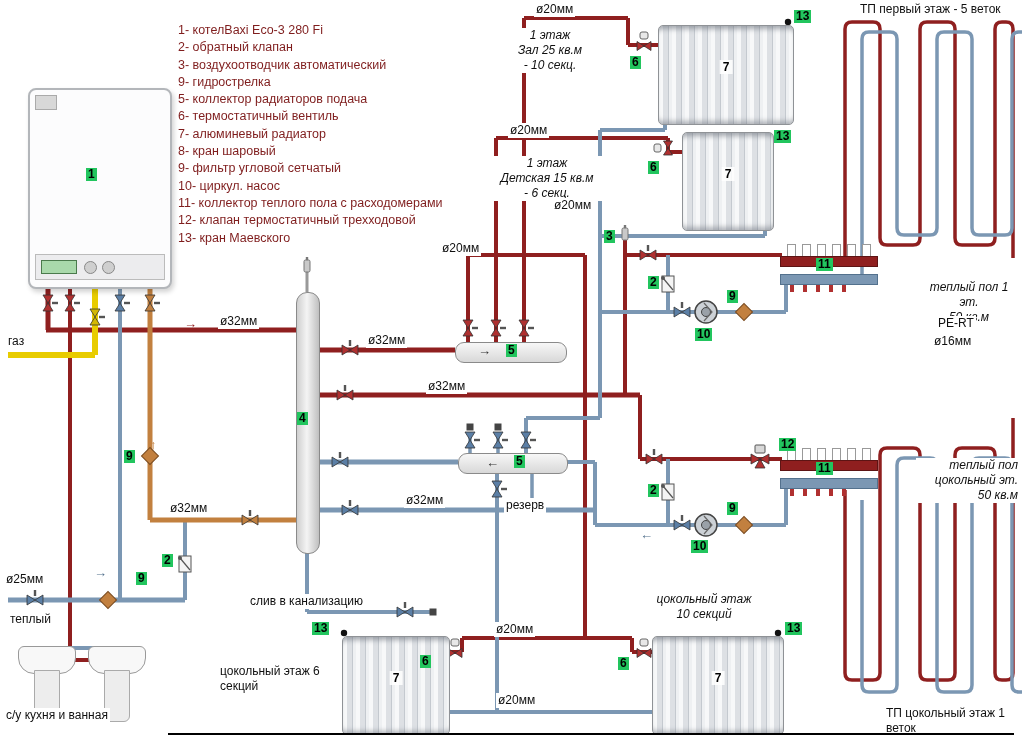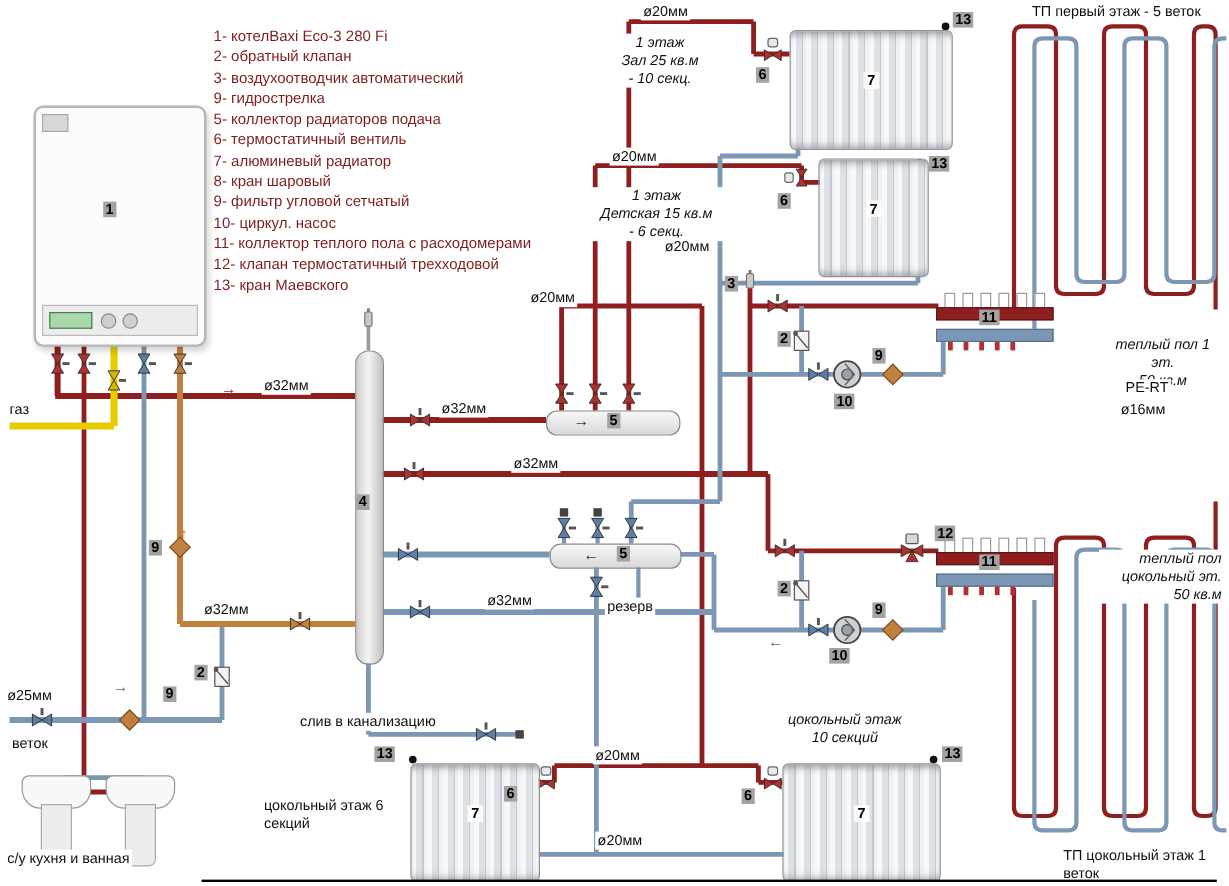--- a/index.html
+++ b/index.html
@@ -4,21 +4,21 @@
 <style>
   html,body{margin:0;padding:0;background:#fff;}
   #canvas{position:relative;width:1024px;height:738px;background:#fff;overflow:hidden;
           font-family:"Liberation Sans",sans-serif;}
   #pipes{position:absolute;left:0;top:0;z-index:1;}
   .comp{position:absolute;z-index:2;}
   .t{position:absolute;z-index:4;font:12px/1.25 "Liberation Sans",sans-serif;color:#101010;
      white-space:pre-line;background:#fff;padding:0 2px;}
   .c{text-align:center;font-style:italic;}
   .num{position:absolute;z-index:5;font:600 12px/1.1 "Liberation Sans",sans-serif;color:#000;
-       background:#a3a3a3;padding:0 2px;}
+       background:#22c55e;padding:0 2px;}
   .ar{position:absolute;z-index:5;font:700 13px/1 "Liberation Sans",sans-serif;background:transparent;}
   .legend{position:absolute;left:178px;top:22px;z-index:4;width:310px;}
   .legend div{font:12.5px/17.3px "Liberation Sans",sans-serif;color:#7f1d1d;}
   .boiler{left:28px;top:88px;width:140px;height:197px;background:#fcfcfd;border:2px solid #b3b6ba;
           border-radius:8px;box-shadow:2px 3px 5px rgba(0,0,0,.18);}
   .boiler .logo{position:absolute;left:5px;top:5px;width:20px;height:13px;background:#d8d8d8;border:1px solid #aaa;}
   .boiler .panel{position:absolute;left:5px;right:5px;bottom:7px;height:24px;background:#ececee;border:1px solid #bbb;}
   .boiler .disp{position:absolute;left:5px;top:5px;width:34px;height:12px;background:#a9d9ab;border:1px solid #4a7a4c;}
   .boiler .knob{position:absolute;top:6px;width:11px;height:11px;border-radius:50%;background:#cfcfcf;border:1px solid #888;}
   .sep{left:296px;top:292px;width:22px;height:260px;border:1.5px solid #8a8a8a;border-radius:11px;
@@ -255,21 +255,21 @@
 50 кв.м</div>
   <div class="t c" style="left:916px;top:458px;width:100px;text-align:right;">теплый пол
 цокольный эт.
 50 кв.м</div>
   <div class="t" style="left:218px;top:664px;">цокольный этаж 6
 секций</div>
   <div class="t c" style="left:650px;top:592px;width:104px;">цокольный этаж
 10 секций</div>
 
   <div class="t" style="left:6px;top:334px;">газ</div>
-  <div class="t" style="left:8px;top:612px;">веток</div>
+  <div class="t" style="left:8px;top:612px;">теплый</div>
   <div class="t" style="left:4px;top:708px;">с/у кухня и  ванная</div>
   <div class="t" style="left:248px;top:594px;">слив в канализацию</div>
   <div class="t" style="left:504px;top:498px;">резерв</div>
   <div class="t" style="left:936px;top:316px;">PE-RT</div>
 
   <div class="t" style="left:218px;top:314px;">ø32мм</div>
   <div class="t" style="left:366px;top:333px;">ø32мм</div>
   <div class="t" style="left:426px;top:379px;">ø32мм</div>
   <div class="t" style="left:404px;top:493px;">ø32мм</div>
   <div class="t" style="left:168px;top:501px;">ø32мм</div>

